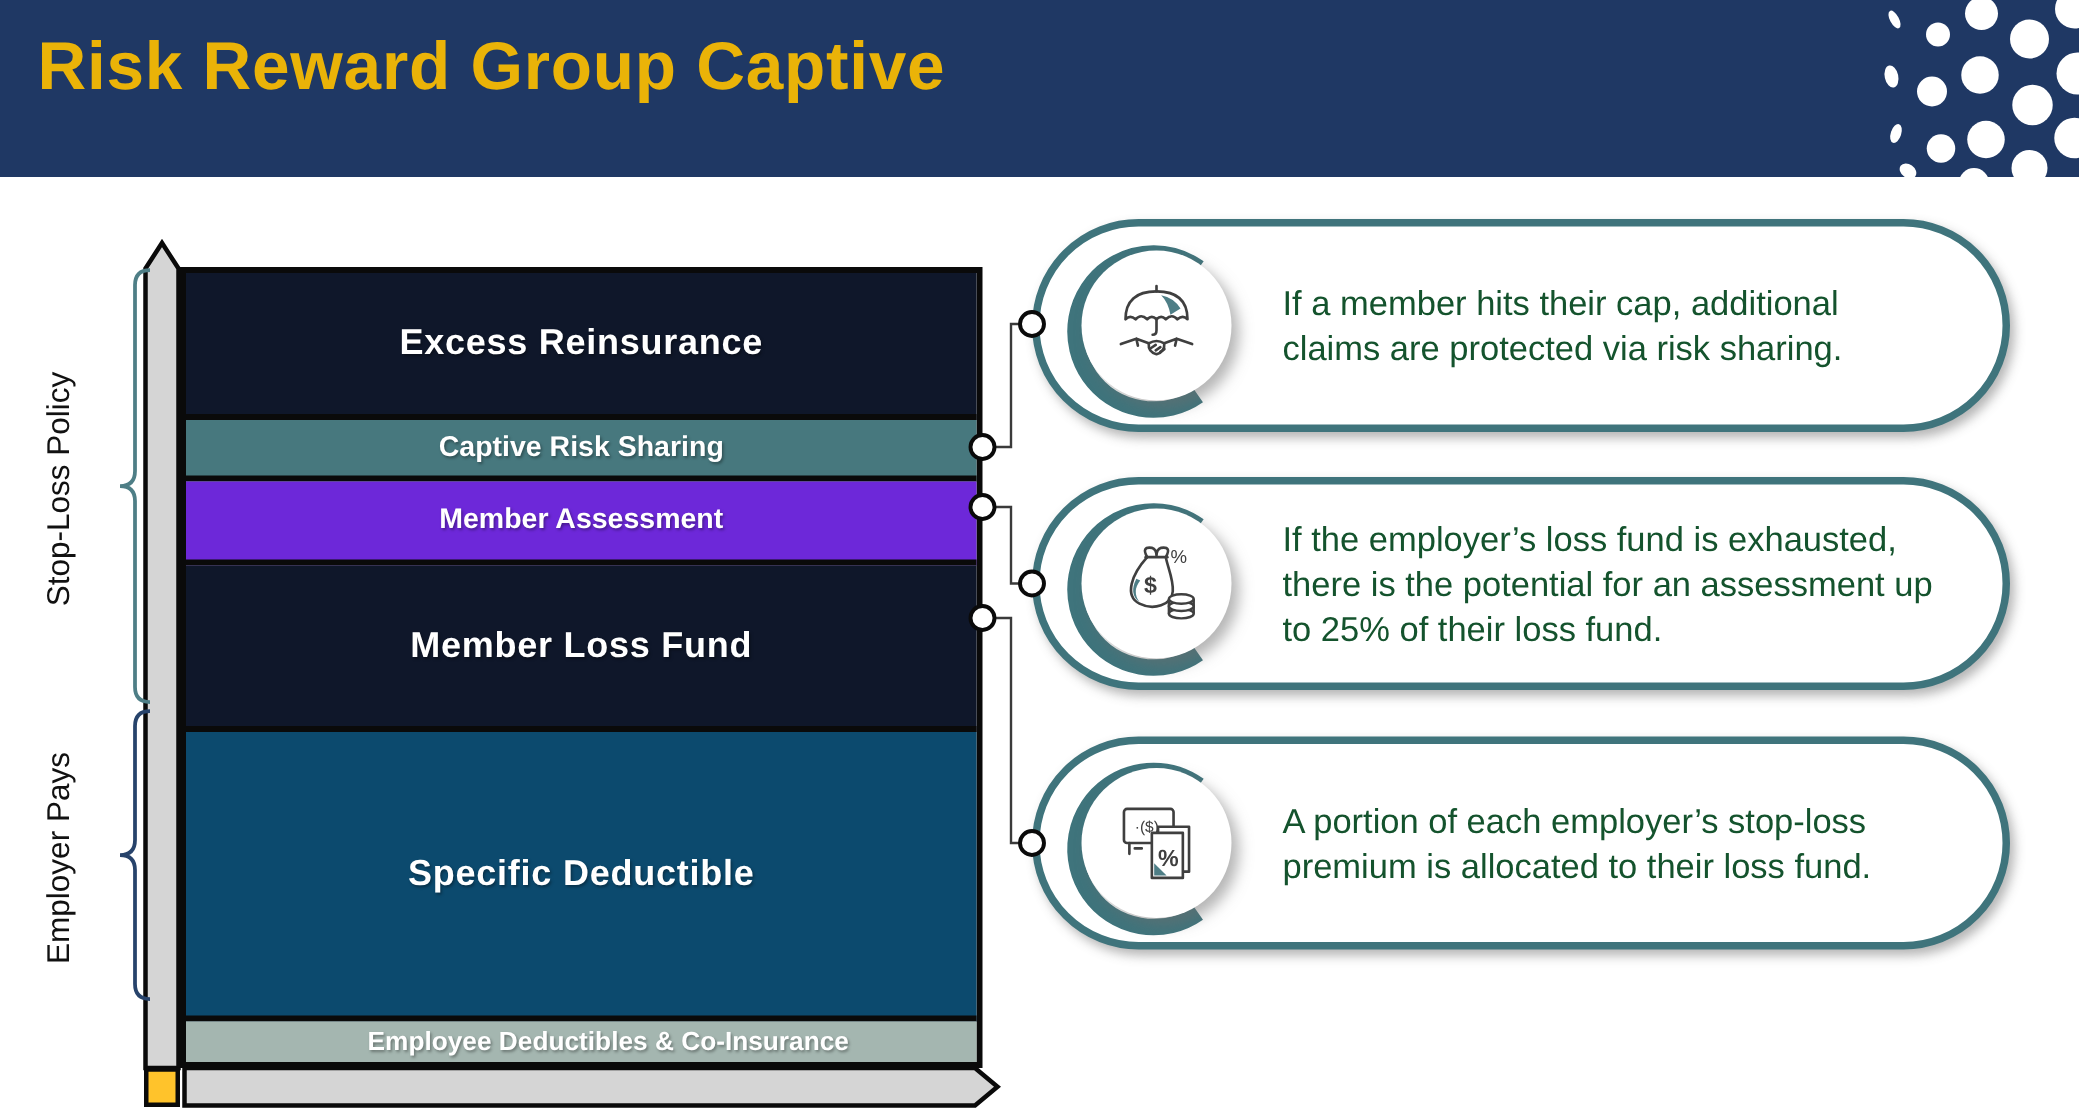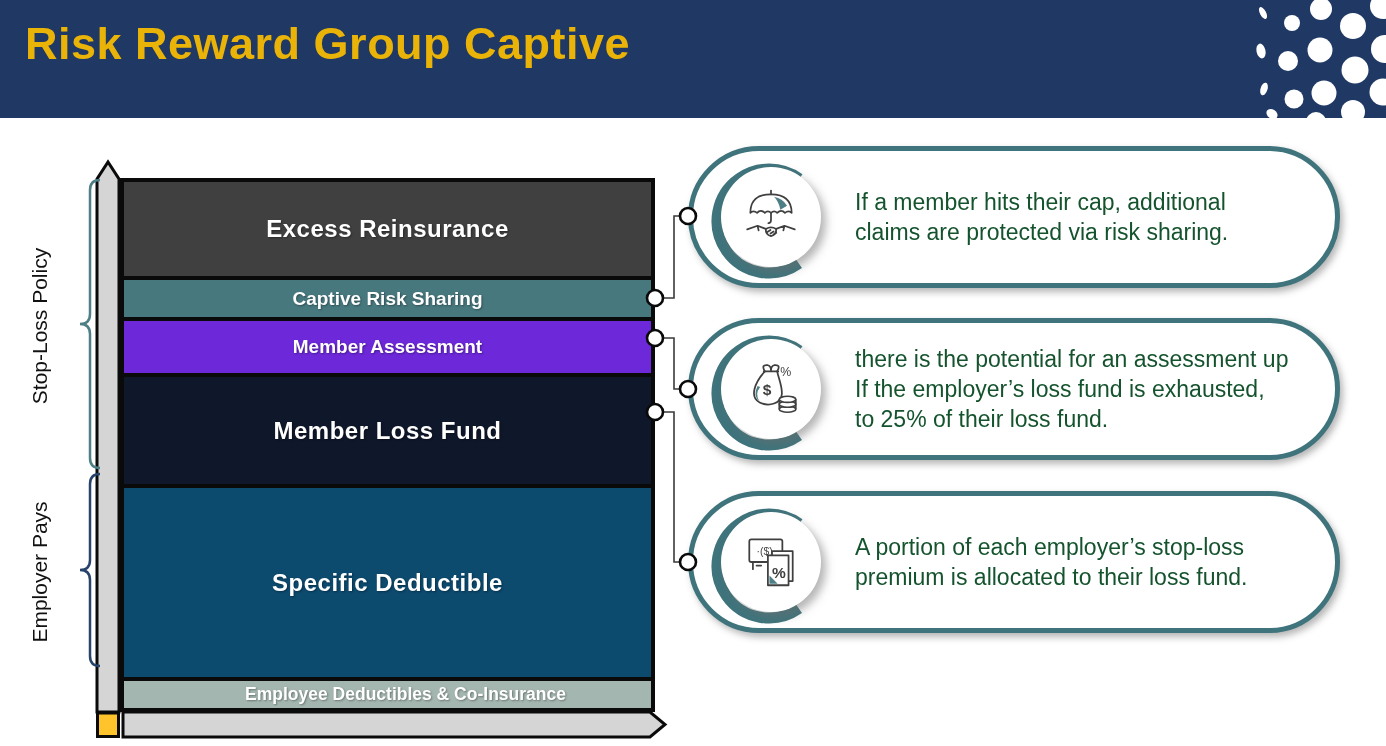--- a/index.html
+++ b/index.html
@@ -20,21 +20,21 @@
                 transform:rotate(-90deg); transform-origin:center; z-index:2; }
   .side-label.top    { left:-120px; top:314px; }
   .side-label.bottom { left:-120px; top:560px; }
 
   
   .stack { position:absolute; left:120px; top:178px; width:535px; height:534px;
            border:4px solid #0a0a0a; display:flex; flex-direction:column; z-index:2; }
   .layer { display:flex; align-items:center; justify-content:center; border-bottom:4px solid #0a0a0a; }
   .layer:last-child { border-bottom:none; flex:1;padding-left:36px; }
   .layer span { color:#ffffff; font-weight:700; text-shadow:1px 1px 2px rgba(0,0,0,.35); }
-  .l-er  { height:98px;  background:#404040; }
+  .l-er  { height:98px;  background:#0f172a; }
   .l-crs { height:41px;  background:#47787E; }
   .l-ma  { height:56px;  background:#6d28d9; }
   .l-mlf { height:111px; background:#0f172a; }
   .l-sd  { height:193px; background:#0c4a6e; }
   .l-ed  { background:#A4B6B0; }
   .layer.big  span { font-size:24px; letter-spacing:.5px; }
   .layer.small span { font-size:19px; }
   .layer.tiny span { font-size:17.5px; }
 
   
@@ -163,22 +163,22 @@
           <g fill="#ffffff" stroke="#3f3f3f" stroke-width="1.6">
             <path d="M38 49.5 V40 M54 49.5 V40 M38 49.5 Q46 53.5 54 49.5"></path>
             <ellipse cx="46" cy="49.5" rx="8" ry="3"></ellipse>
             <ellipse cx="46" cy="44.7" rx="8" ry="3"></ellipse>
             <ellipse cx="46" cy="40" rx="8" ry="3"></ellipse>
           </g>
         </svg>
       </div>
     </div>
     <div class="pill-text">
+      <div>If the employer’s loss fund is exhausted,</div>
       <div>there is the potential for an assessment up</div>
-      <div>If the employer’s loss fund is exhausted,</div>
       <div>to 25% of their loss fund.</div>
     </div>
   </div>
 
   <div class="pill c3">
     <div class="badge">
       <svg class="arc" width="128" height="128" viewBox="0 0 128 128">
         <circle cx="64" cy="64" r="52" fill="none" stroke="#3F747C" stroke-width="11" stroke-dasharray="227 100" transform="rotate(55 64 64)"></circle>
       </svg>
       <div class="icon-circle">

